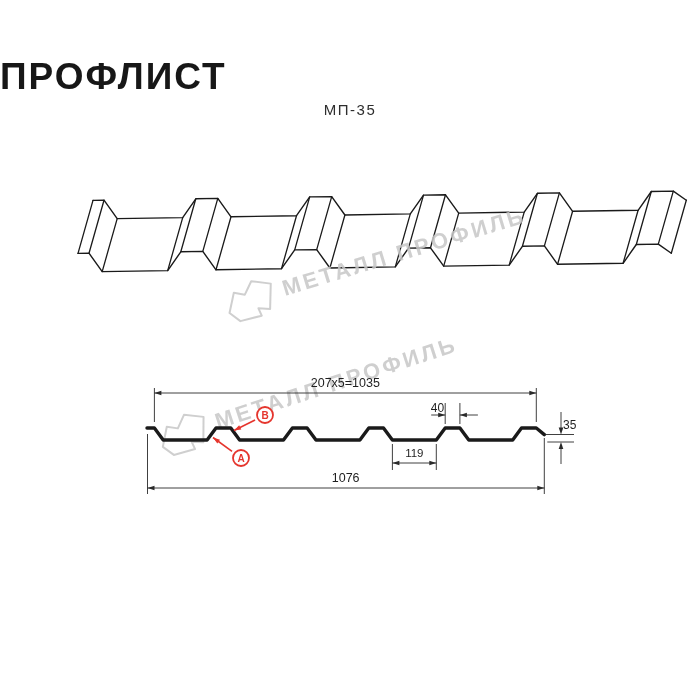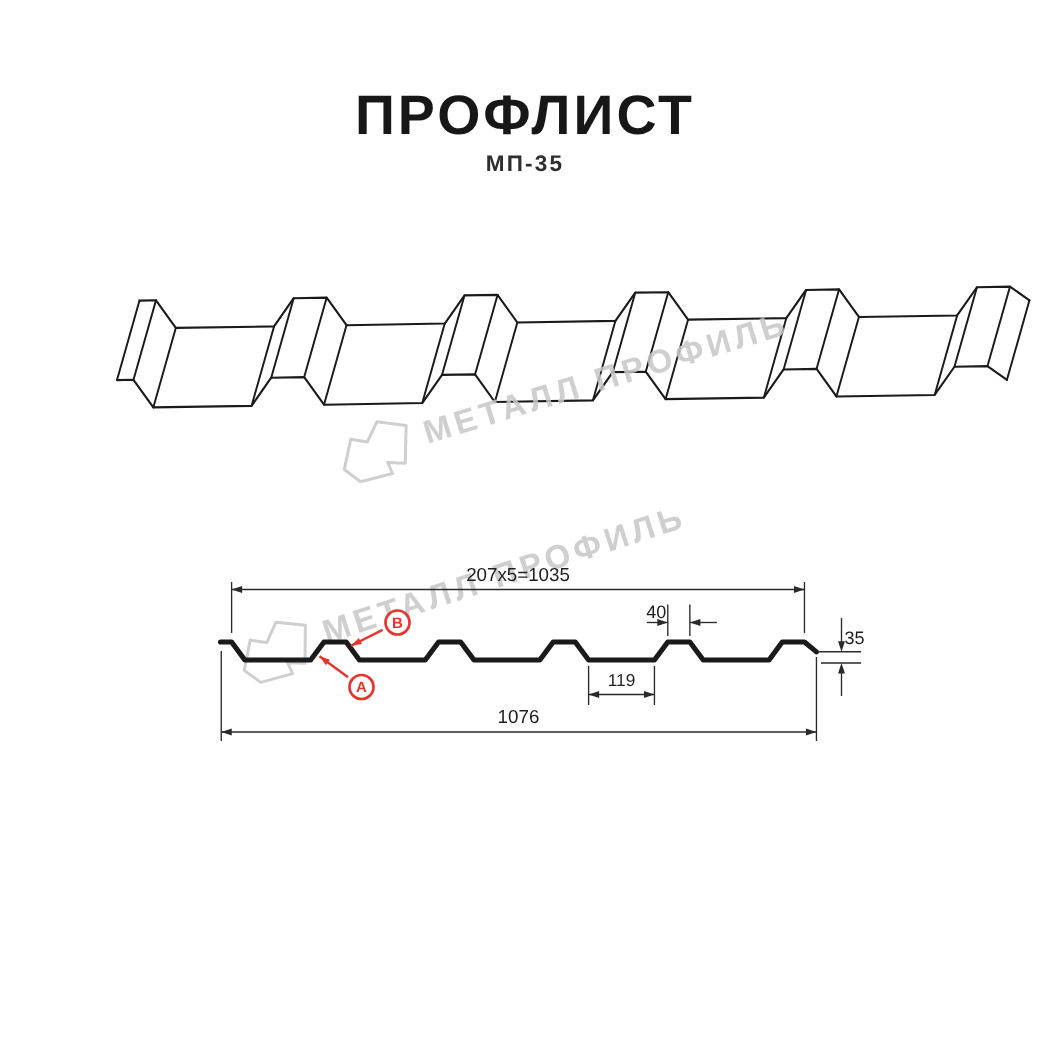--- a/index.html
+++ b/index.html
@@ -1,21 +1,21 @@
 <!DOCTYPE html>
 <html><head>
 <meta charset="utf-8">
 <style>
   html,body{margin:0;padding:0;background:#fff;}
   .page{position:relative;width:700px;height:700px;background:#ffffff;overflow:hidden;
         font-family:"Liberation Sans", sans-serif;}
-  .title{position:absolute;top:56px;left:0;width:700px;text-align:center;
+  .title{position:absolute;top:56px;left:0;width:700px;
          font-size:37px;font-weight:bold;letter-spacing:2px;color:#171717;}
   .subtitle{position:absolute;top:101px;left:0;width:700px;text-align:center;
-         font-size:15px;font-weight:bold;letter-spacing:1.5px;color:#2e2e2e;}
+         font-size:15px;font-weight:normal;letter-spacing:1.5px;color:#2e2e2e;}
   .footer{position:absolute;top:617px;left:0;width:700px;text-align:center;
          font-size:17px;font-weight:normal;letter-spacing:0.8px;color:#333;}
   svg{position:absolute;top:0;left:0;}
   svg text{font-family:"Liberation Sans", sans-serif;}
 </style>
 </head>
 <body>
 
 <div class="page">
   <div class="title">ПРОФЛИСТ</div>

